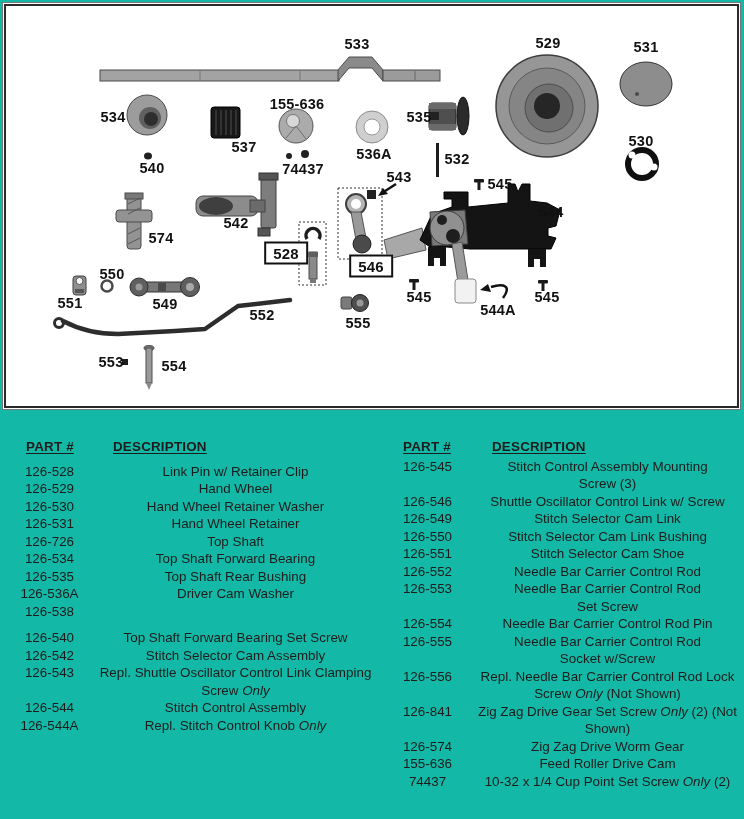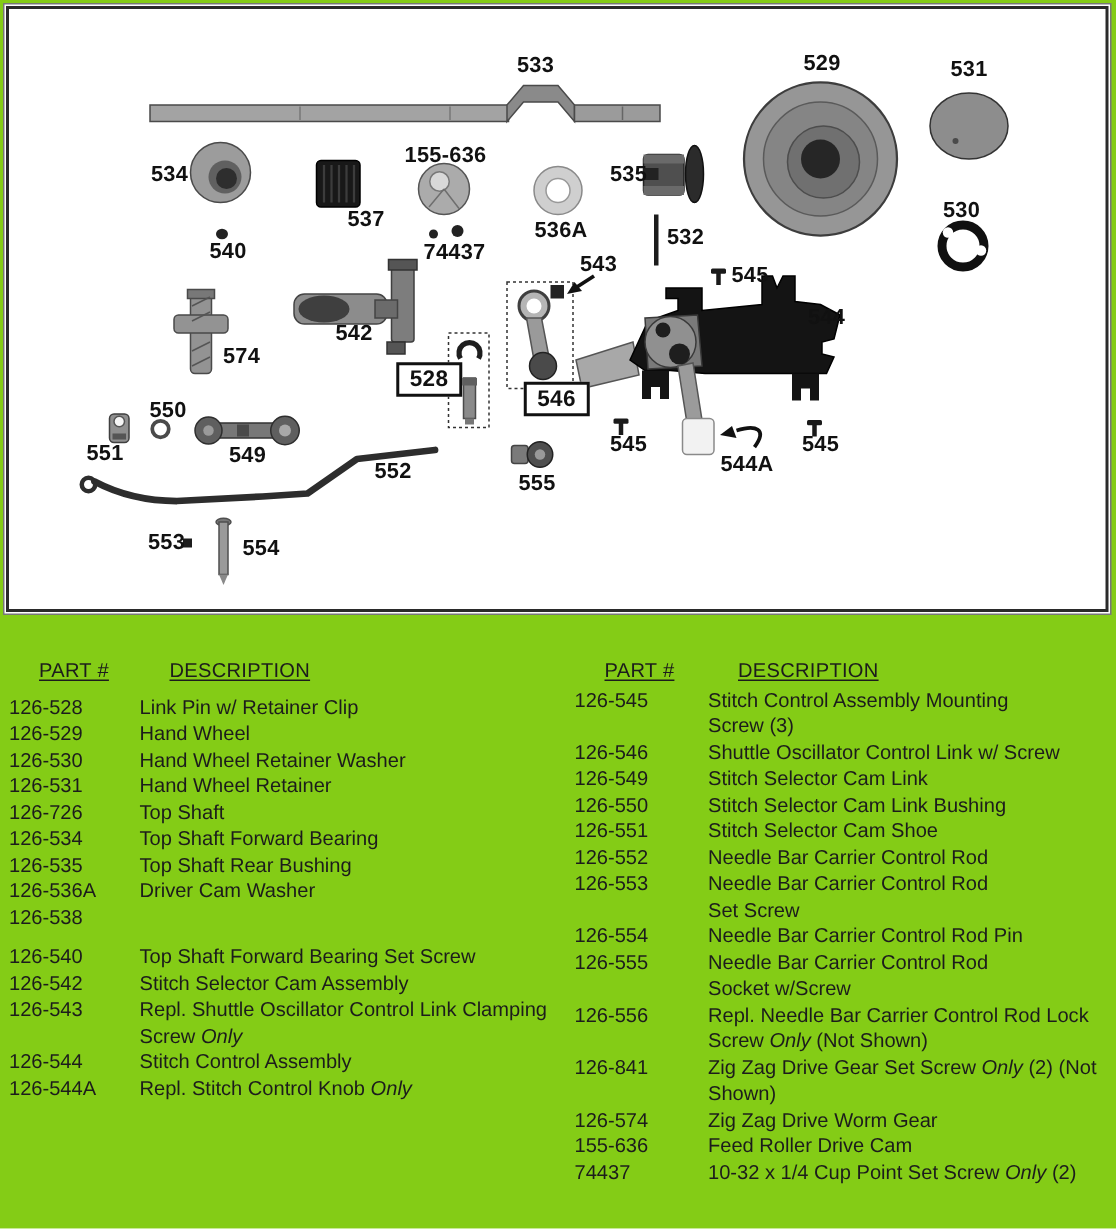--- a/index.html
+++ b/index.html
@@ -1,34 +1,34 @@
 <!DOCTYPE html>
 <html><head>
 <meta charset="utf-8">
 <style>
   html,body{margin:0;padding:0;background:#fff;}
-  .page{position:relative;width:744px;height:819px;background:#84cc16;overflow:hidden;
+  .page{position:relative;width:744px;height:819px;background:#14b8a6;overflow:hidden;
         font-family:"Liberation Sans","DejaVu Sans",sans-serif;color:#1c1c1c;}
   
   .frame{position:absolute;left:4px;top:4px;width:731px;height:400px;
          border:2px solid #2a2a2a;box-shadow:0 0 0 1px #fff,0 0 0 2px #777;background:#fff;}
   .parts-svg{position:absolute;left:0;top:0;width:744px;height:414px;}
   
   .dlabel{position:absolute;transform:translate(-50%,-50%);font-weight:700;font-size:14.5px;
           line-height:1;color:#111;white-space:nowrap;letter-spacing:.2px;}
   .dlabel.boxed{border:2px solid #111;background:#fff;padding:2px 7px;font-size:15px;}
   
   .pcol{position:absolute;top:438px;font-size:13.4px;line-height:17.5px;}
   .pcol.c0{left:6px;width:372px;}
   .pcol.c1{left:383px;width:360px;}
-  .phead{display:grid;font-weight:400;letter-spacing:.2px;padding-left:20px;}
+  .phead{display:grid;font-weight:700;letter-spacing:.2px;padding-left:20px;}
   .c0 .phead{grid-template-columns:87px 1fr;margin-bottom:7px;}
   .c1 .phead{grid-template-columns:89px 1fr;margin-bottom:2px;}
   .phead span{text-decoration:underline;text-underline-offset:2px;}
-  .prow{display:grid;}
+  .prow{display:grid;text-align:center;}
   .c0 .prow{grid-template-columns:87px 1fr;}
   .c1 .prow{grid-template-columns:89px 1fr;}
   .prow.gap{margin-top:9px;}
   .pdesc{white-space:pre-line;}
   .pdesc em{font-style:italic;}
 </style>
 </head>
 <body>
 
 <div class="page">

